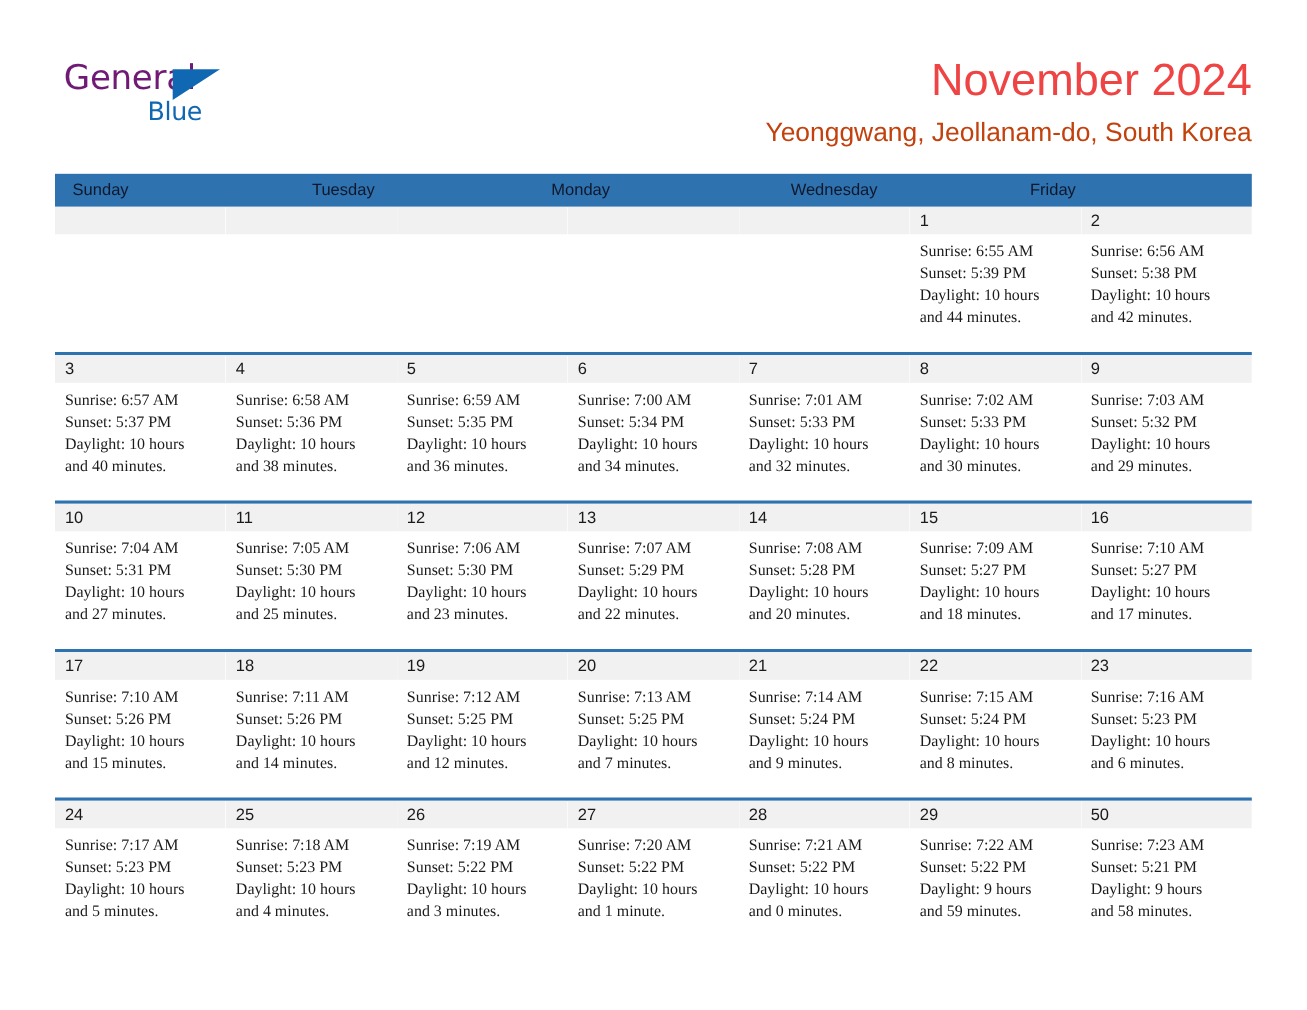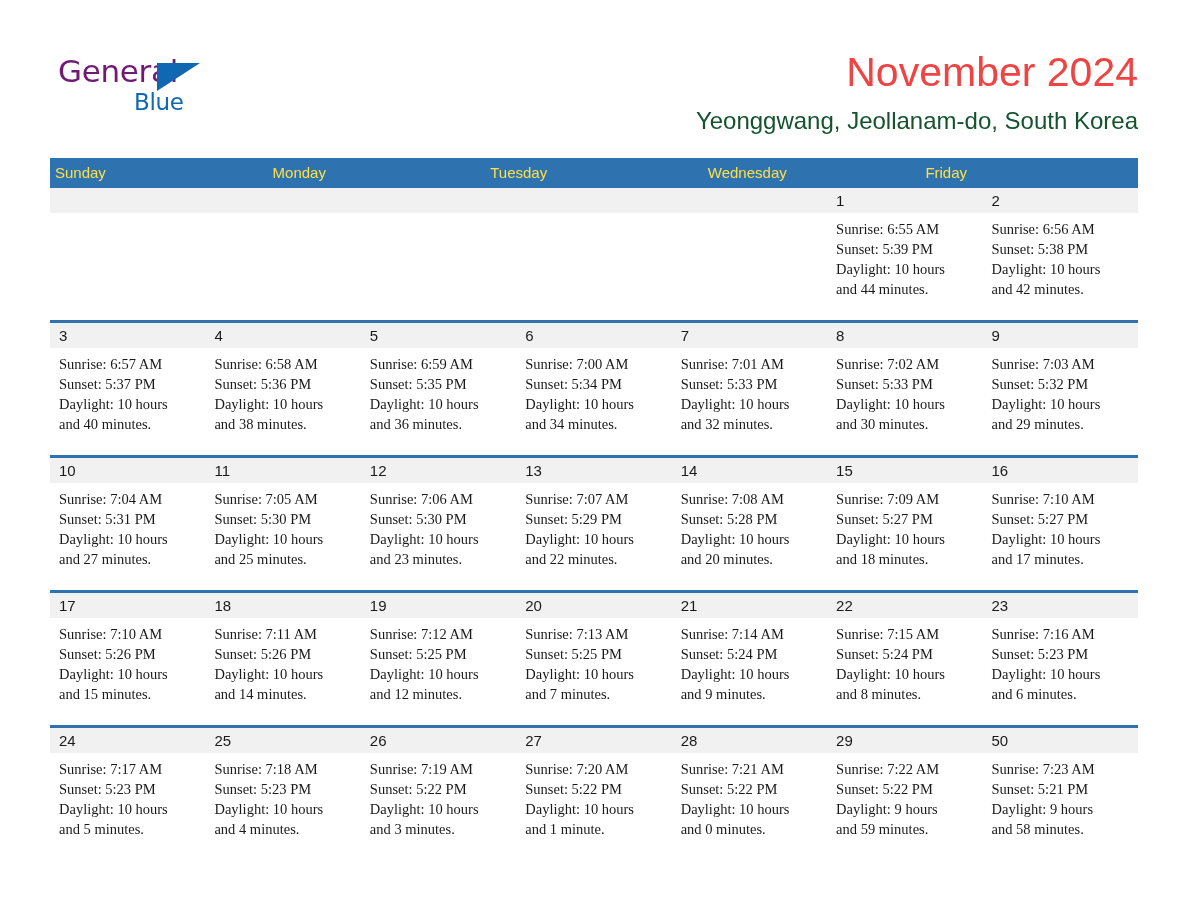--- a/index.html
+++ b/index.html
@@ -77,44 +77,44 @@
     font-size: 41px;
     font-weight: 400;
     color: #ef4444;
     line-height: 48px;
     letter-spacing: 0px;
     white-space: nowrap;
   }
   .cal-subtitle {
     font-size: 24px;
     font-weight: 400;
-    color: #14532d;
+    color: #c2410c;
     line-height: 32px;
     margin-top: 9px;
     white-space: nowrap;
   }
 
   
   .calendar {
     position: absolute;
     left: 50px;
     top: 158px;
     width: 1088px;
   }
   .weekday-row {
     display: flex;
     background: #2e72b0;
     height: 30px;
   }
   .weekday {
     flex: 1 1 0;
-    color: #fde047;
+    color: #0f172a;
     font-size: 15px;
     line-height: 30px;
-    padding-left: 5px;
+    padding-left: 16px;
     box-sizing: border-box;
     overflow: hidden;
     white-space: nowrap;
   }
 
   .week {
     position: relative;
     border-top: 3px solid #2e72b0;
   }
   .week:first-of-type {
@@ -169,22 +169,22 @@
     <div class="title-block">
       <div class="cal-title">November 2024</div>
       <div class="cal-subtitle">Yeonggwang, Jeollanam-do, South Korea</div>
     </div>
 
   </div>
 
   <div class="calendar">
     <div class="weekday-row" id="weekday-row">
         <div class="weekday">Sunday</div>
+        <div class="weekday">Tuesday</div>
         <div class="weekday">Monday</div>
-        <div class="weekday">Tuesday</div>
         <div class="weekday">Wednesday</div>
         <div class="weekday">Friday</div>
       </div>
     <div id="weeks-container">
         <div class="week">
           <div class="week-inner">
             <div class="daycell empty">
               <div class="daynum-band"></div>
             </div>
             <div class="daycell empty">

